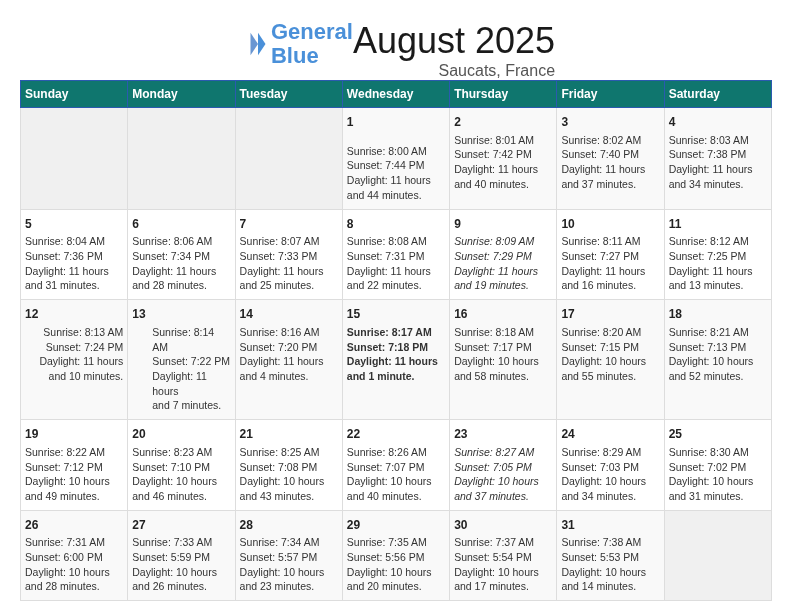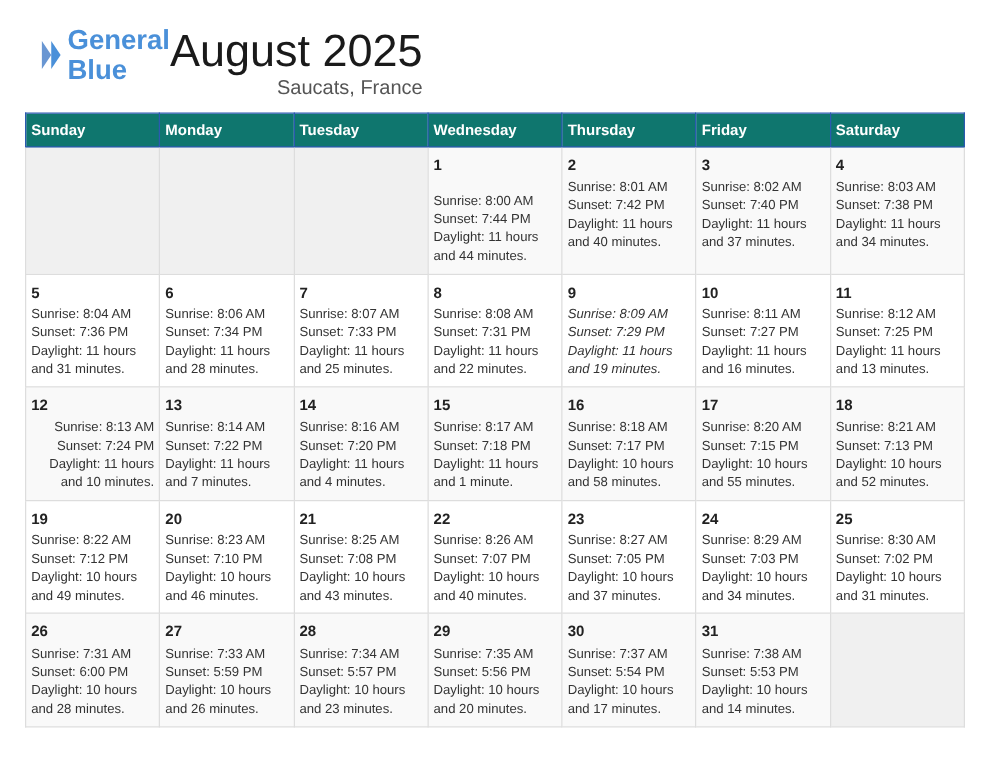--- a/index.html
+++ b/index.html
@@ -5,23 +5,23 @@
     * { box-sizing: border-box; margin: 0; padding: 0; }
     body {
       font-family: Arial, sans-serif;
       background: #fff;
       width: 792px;
       min-height: 612px;
       padding: 20px;
     }
     .header {
       display: flex;
-      justify-content: flex-start;
+      justify-content: center;
       align-items: flex-start;
-      margin-bottom: 10px;
+      margin-bottom: 0;
     }
     .logo {
       display: flex;
       align-items: center;
     }
     .logo-text {
       font-size: 22px;
       font-weight: bold;
       color: #1a1a1a;
       line-height: 1.1;
@@ -212,35 +212,35 @@
       <tr>
         <td>
           <span class="day-number">12</span>
           <div class="day-info" style="white-space: pre-line; text-align: right;">Sunrise: 8:13 AM
 Sunset: 7:24 PM
 Daylight: 11 hours
 and 10 minutes.</div>
         </td>
         <td>
           <span class="day-number">13</span>
-          <div class="day-info" style="white-space: pre-line;">Sunrise: 8:14 AM
+          <div class="day-info" style="white-space: pre-line; margin-left: 20px;">Sunrise: 8:14 AM
 Sunset: 7:22 PM
 Daylight: 11 hours
 and 7 minutes.</div>
         </td>
         <td>
           <span class="day-number">14</span>
           <div class="day-info" style="white-space: pre-line;">Sunrise: 8:16 AM
 Sunset: 7:20 PM
 Daylight: 11 hours
 and 4 minutes.</div>
         </td>
         <td>
           <span class="day-number">15</span>
-          <div class="day-info" style="white-space: pre-line;">Sunrise: 8:17 AM
+          <div class="day-info" style="white-space: pre-line; font-weight: bold;">Sunrise: 8:17 AM
 Sunset: 7:18 PM
 Daylight: 11 hours
 and 1 minute.</div>
         </td>
         <td>
           <span class="day-number">16</span>
           <div class="day-info" style="white-space: pre-line;">Sunrise: 8:18 AM
 Sunset: 7:17 PM
 Daylight: 10 hours
 and 58 minutes.</div>
@@ -284,21 +284,21 @@
         </td>
         <td>
           <span class="day-number">22</span>
           <div class="day-info" style="white-space: pre-line;">Sunrise: 8:26 AM
 Sunset: 7:07 PM
 Daylight: 10 hours
 and 40 minutes.</div>
         </td>
         <td>
           <span class="day-number">23</span>
-          <div class="day-info" style="white-space: pre-line;">Sunrise: 8:27 AM
+          <div class="day-info" style="white-space: pre-line; font-style: italic;">Sunrise: 8:27 AM
 Sunset: 7:05 PM
 Daylight: 10 hours
 and 37 minutes.</div>
         </td>
         <td>
           <span class="day-number">24</span>
           <div class="day-info" style="white-space: pre-line;">Sunrise: 8:29 AM
 Sunset: 7:03 PM
 Daylight: 10 hours
 and 34 minutes.</div>

